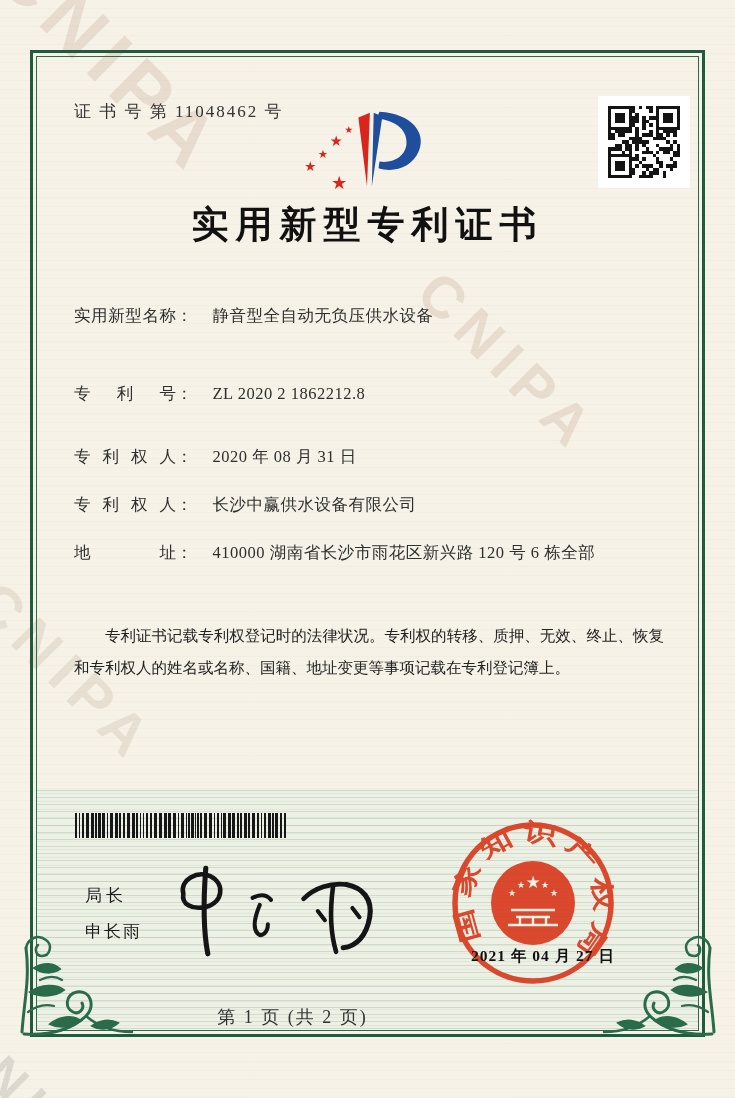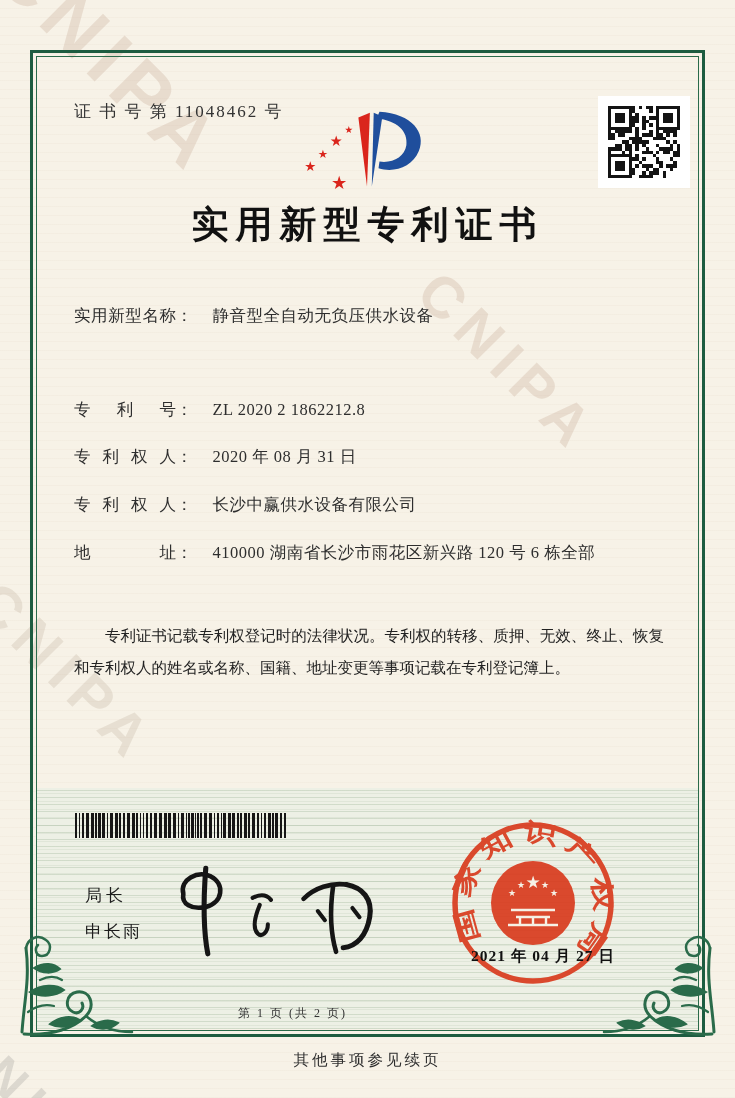--- a/index.html
+++ b/index.html
@@ -41,40 +41,40 @@
   .logo{position:absolute;left:292px;top:104px;width:150px;height:96px;}
   
   .title{position:absolute;left:0;top:200px;width:735px;text-align:center;
          font-size:37px;font-weight:700;letter-spacing:7px;color:#111;}
   
   .row{position:absolute;left:74px;width:600px;font-size:16.5px;color:#2e2e2e;}
   .row .lbl{display:inline-block;width:102px;text-align:justify;text-align-last:justify;vertical-align:bottom;}
   .row .colon{margin-right:8px;}
   .row .val{letter-spacing:.5px;margin-left:12px;}
   .grant-col{position:absolute;left:312px;top:0;white-space:nowrap;}
-  .r1{top:305px}.r2{top:352px}.r3{top:399px}.r4{top:446px}.r5{top:494px}.r6{top:542px}.r7{top:590px}
+  .r1{top:305px}.r2{top:352px}.r3{top:383px}.r4{top:446px}.r5{top:494px}.r6{top:542px}.r7{top:590px}
   
   .paras{position:absolute;left:74px;top:620px;width:590px;font-size:15.5px;line-height:2.06;color:#222;
          text-align:justify;}
   .paras p{margin:0;text-indent:2em;}
   
   .barcode{position:absolute;left:75px;top:813px;height:25px;display:flex;align-items:stretch;}
   .barcode i{display:block;background:#161616;}
   
   .signer-title{position:absolute;left:85px;top:884px;font-size:17px;letter-spacing:4px;color:#1d1d1d;
                 font-family:"Liberation Sans","DejaVu Sans",sans-serif;}
   .signer-name{position:absolute;left:85px;top:920px;font-size:17px;letter-spacing:2px;color:#1d1d1d;
                font-family:"Liberation Sans","DejaVu Sans",sans-serif;}
   .signature{position:absolute;left:150px;top:852px;width:250px;height:112px;}
   
   .seal{position:absolute;left:448px;top:818px;width:170px;height:170px;}
   .seal-date{position:absolute;left:438px;top:946px;width:210px;text-align:center;
              font-size:15.5px;font-weight:700;color:#111;letter-spacing:1px;z-index:5;}
   
-  .page-no{position:absolute;left:0;top:1005px;width:585px;text-align:center;font-size:12px;
+  .page-no{position:absolute;left:0;top:1005px;width:585px;text-align:center;font-size:18px;
            letter-spacing:2px;color:#333;}
   .foot-note{position:absolute;left:0;top:1050px;width:735px;text-align:center;font-size:15.5px;
              letter-spacing:3px;color:#2e2e2e;}
   
   .orn{position:absolute;width:118px;height:118px;z-index:4;}
   .orn-left{left:16px;top:932px;}
   .orn-right{left:602px;top:932px;transform:scaleX(-1);}
 </style>
 </head>
 <body>
@@ -689,15 +689,14 @@
     <path stroke-width="2.5" d="M70,84 C84,96 102,100 116,100"></path>
     <path stroke-width="2" d="M14,60 C26,52 40,52 48,58 C40,64 26,66 14,60 Z" fill="#2a6b4a"></path>
     <path stroke-width="2" d="M18,36 C28,30 38,31 44,37 C37,42 26,42 18,36 Z" fill="#2a6b4a"></path>
     <path stroke-width="2" d="M34,92 C44,84 56,83 64,88 C56,95 44,97 34,92 Z" fill="#2a6b4a"></path>
     <path stroke-width="2" d="M76,94 C84,88 94,87 102,91 C95,97 84,99 76,94 Z" fill="#2a6b4a"></path>
     <path stroke-width="2.2" d="M24,48 C32,44 40,44 46,48"></path>
     <path stroke-width="2.2" d="M12,80 C20,74 30,72 38,74"></path>
   </svg>
 
   <div class="page-no">第 1 页 (共 2 页)</div>
-  <div class="foot-note">其他事项参见续页</div>
 
 </div>
 
 </body></html>

